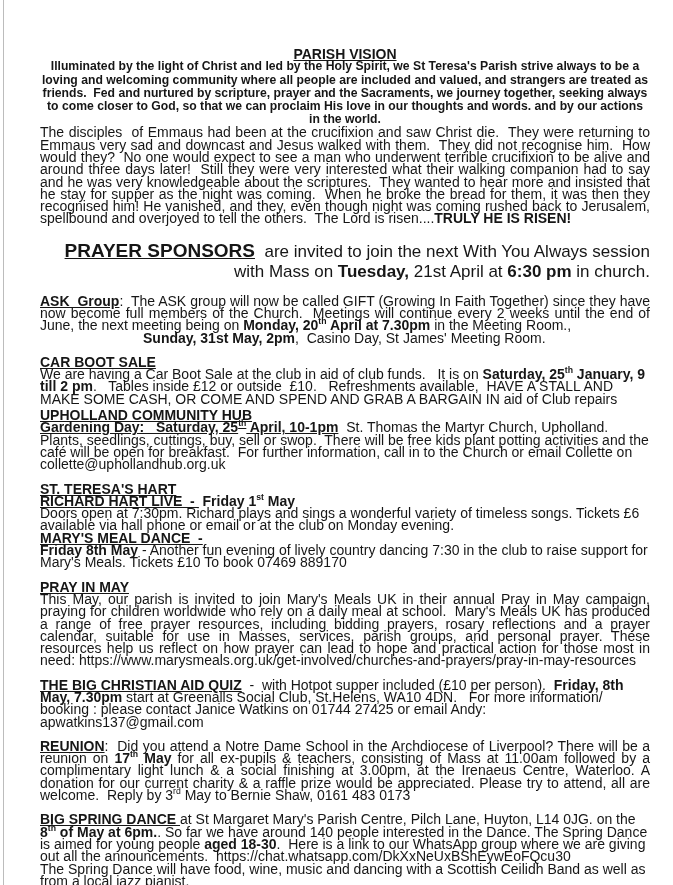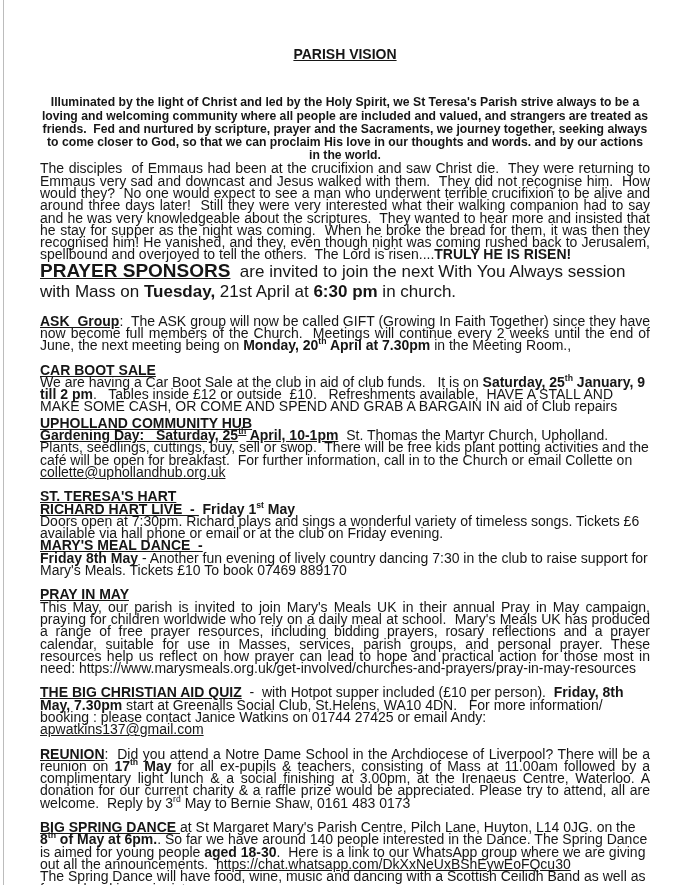--- a/index.html
+++ b/index.html
@@ -5,47 +5,48 @@
 <style>
   html,body{margin:0;padding:0;}
   body{
     width:673px;height:885px;background:#ffffff;color:#161616;
     font-family:"Liberation Sans","DejaVu Sans",sans-serif;
     position:relative;overflow:hidden;
   }
   .edge-line{position:absolute;left:3px;top:0;bottom:0;width:1px;background:#bcbcbc;}
   .content{padding:48px 23px 0 40px;}
   .para{margin:0;font-size:14px;line-height:12.3px;white-space:pre-wrap;}
-  .para.vision{font-weight:bold;font-size:12.2px;line-height:13.2px;margin-top:36px;}
+  .para.vision{font-weight:bold;font-size:12.2px;line-height:13.2px;}
   .para.large{font-size:17px;line-height:20.5px;}
   .para.large .xl{font-size:19px;}
   .b{font-weight:bold;}
   .u{text-decoration:underline;}
   .sup{vertical-align:super;font-size:0.62em;line-height:0;}
   a.link{color:inherit;text-decoration:none;cursor:pointer;}
-  a.link.u{text-decoration:underline;}
+  a.link.u{}
 </style>
 </head>
 <body style="background: rgb(255, 255, 255); color: rgb(22, 22, 22);">
 
 <div class="edge-line" style="background: rgb(188, 188, 188);"></div>
 <div class="content">
   <div>
       <p class="para" style="text-align: center;"><span class="b u">PARISH VISION</span></p>
       <p class="para vision" style="text-align: center;"><span class="b">Illuminated by the light of Christ and led by the Holy Spirit, we St Teresa's Parish strive always to be a loving and welcoming community where all people are included and valued, and strangers are treated as friends.  Fed and nurtured by scripture, prayer and the Sacraments, we journey together, seeking always to come closer to God, so that we can proclaim His love in our thoughts and words. and by our actions in the world.</span></p>
       <p class="para" style="text-align: justify;"><span>The disciples  of Emmaus had been at the crucifixion and saw Christ die.  They were returning to Emmaus very sad and downcast and Jesus walked with them.  They did not recognise him.  How would they?  No one would expect to see a man who underwent terrible crucifixion to be alive and around three days later!  Still they were very interested what their walking companion had to say and he was very knowledgeable about the scriptures.  They wanted to hear more and insisted that he stay for supper as the night was coming.  When he broke the bread for them, it was then they recognised him! He vanished, and they, even though night was coming rushed back to Jerusalem, spellbound and overjoyed to tell the others.  The Lord is risen....</span><span class="b">TRULY HE IS RISEN!</span></p>
-      <p class="para large" style="margin-top: 0;"><span class="b u xl">PRAYER SPONSORS</span><span>  are invited to join the next With You Always session with Mass on </span><span class="b">Tuesday,</span><span> 21st April at </span><span class="b">6:30 pm</span><span> in church.</span></p>
+      <p class="para large" style="margin-top: 16px; text-align: right;"><span class="b u xl">PRAYER SPONSORS</span><span>  are invited to join the next With You Always session with Mass on </span><span class="b">Tuesday,</span><span> 21st April at </span><span class="b">6:30 pm</span><span> in church.</span></p>
       <p class="para" style="text-align: justify; margin-top: 12px;"><span class="b u">ASK  Group</span><span>:  The ASK group will now be called GIFT (Growing In Faith Together) since they have now become full members of the Church.  Meetings will continue every 2 weeks until the end of June, the next meeting being on </span><span class="b">Monday, 20</span><span class="b sup">th</span><span class="b"> April at 7.30pm</span><span> in the Meeting Room.,</span></p>
+      <p class="para" style="padding-left: 103px;"><span class="b">Sunday, 31st May, 2pm</span><span>,  Casino Day, St James' Meeting Room.</span></p>
       <p class="para" style="margin-top: 12px;"><span class="b u">CAR BOOT SALE</span></p>
       <p class="para"><span>We are having a Car Boot Sale at the club in aid of club funds.   It is on </span><span class="b">Saturday, 25</span><span class="b sup">th</span><span class="b"> January, 9 till 2 pm</span><span>.   Tables inside £12 or outside  £10.   Refreshments available,  HAVE A STALL AND MAKE SOME CASH, OR COME AND SPEND AND GRAB A BARGAIN IN aid of Club repairs</span></p>
       <p class="para" style="margin-top: 4px;"><span class="b u">UPHOLLAND COMMUNITY HUB</span></p>
       <p class="para"><span class="b u">Gardening Day:   Saturday, 25</span><span class="b u sup">th</span><span class="b u"> April, 10-1pm</span><span>  St. Thomas the Martyr Church, Upholland.  Plants, seedlings, cuttings, buy, sell or swop.  There will be free kids plant potting activities and the café will be open for breakfast.  For further information, call in to the Church or email Collette on </span><a href="#" class="link u">collette@uphollandhub.org.uk</a></p>
       <p class="para" style="margin-top: 12px;"><span class="b u">ST. TERESA'S HART</span></p>
       <p class="para"><span class="b u">RICHARD HART LIVE  - </span><span class="b"> </span><span class="b">Friday 1</span><span class="b sup">st</span><span class="b"> May</span></p>
-      <p class="para"><span>Doors open at 7:30pm. Richard plays and sings a wonderful variety of timeless songs. Tickets £6 available via hall phone or email or at the club on Friday evening.</span></p>
+      <p class="para"><span>Doors open at 7:30pm. Richard plays and sings a wonderful variety of timeless songs. Tickets £6 available via hall phone or email or at the club on Monday evening.</span></p>
       <p class="para"><span class="b u">MARY'S MEAL DANCE  -</span></p>
       <p class="para"><span class="b">Friday 8th May</span><span> - Another fun evening of lively country dancing 7:30 in the club to raise support for Mary's Meals. Tickets £10 To book 07469 889170</span></p>
       <p class="para" style="margin-top: 12px;"><span class="b u">PRAY IN MAY</span></p>
       <p class="para" style="text-align: justify;"><span>This May, our parish is invited to join Mary's Meals UK in their annual Pray in May campaign, praying for children worldwide who rely on a daily meal at school.  Mary's Meals UK has produced a range of free prayer resources, including bidding prayers, rosary reflections and a prayer calendar, suitable for use in Masses, services, parish groups, and personal prayer. These resources help us reflect on how prayer can lead to hope and practical action for those most in need: </span><a href="#" class="link">https://www.marysmeals.org.uk/get-involved/churches-and-prayers/pray-in-may-resources</a></p>
       <p class="para" style="margin-top: 12px;"><span class="b u">THE BIG CHRISTIAN AID QUIZ</span><span>  -  with Hotpot supper included (£10 per person).  </span><span class="b">Friday, 8th May, 7.30pm</span><span> start at Greenalls Social Club, St.Helens, WA10 4DN.   For more information/ booking : please contact Janice Watkins on 01744 27425 or email Andy: </span><a href="#" class="link u">apwatkins137@gmail.com</a></p>
       <p class="para" style="text-align: justify; margin-top: 12px;"><span class="b u">REUNION</span><span>:  Did you attend a Notre Dame School in the Archdiocese of Liverpool? There will be a reunion on </span><span class="b">17</span><span class="b sup">th</span><span class="b"> May</span><span> for all ex-pupils &amp; teachers, consisting of Mass at 11.00am followed by a complimentary light lunch &amp; a social finishing at 3.00pm, at the Irenaeus Centre, Waterloo. A donation for our current charity &amp; a raffle prize would be appreciated. Please try to attend, all are welcome.  Reply by 3</span><span class="sup">rd</span><span> May to Bernie Shaw, 0161 483 0173</span></p>
       <p class="para" style="margin-top: 12px;"><span class="b u">BIG SPRING DANCE </span><span>at St Margaret Mary's Parish Centre, Pilch Lane, Huyton, L14 0JG. on the </span><span class="b">8</span><span class="b sup">th</span><span class="b"> of May at 6pm.</span><span>. So far we have around 140 people interested in the Dance. The Spring Dance is aimed for young people </span><span class="b">aged 18-30</span><span>.  Here is a link to our WhatsApp group where we are giving out all the announcements.  </span><a href="#" class="link u">https://chat.whatsapp.com/DkXxNeUxBShEywEoFQcu30</a><br><span>The Spring Dance will have food, wine, music and dancing with a Scottish Ceilidh Band as well as from a local jazz pianist.</span><br></p>
     </div>
 </div>
 

